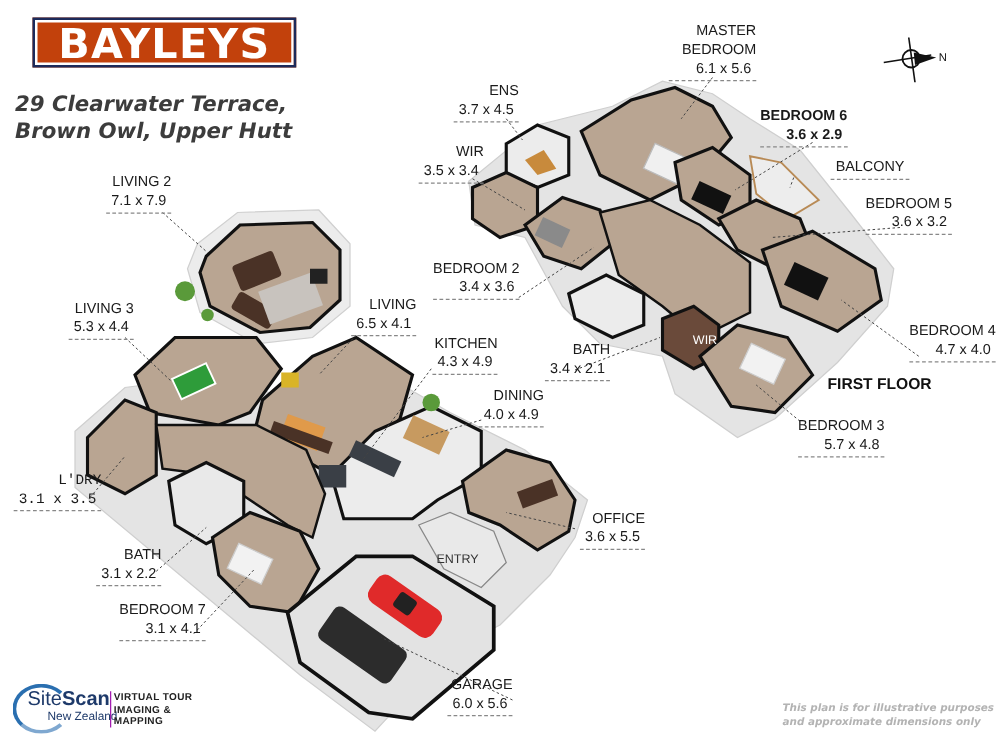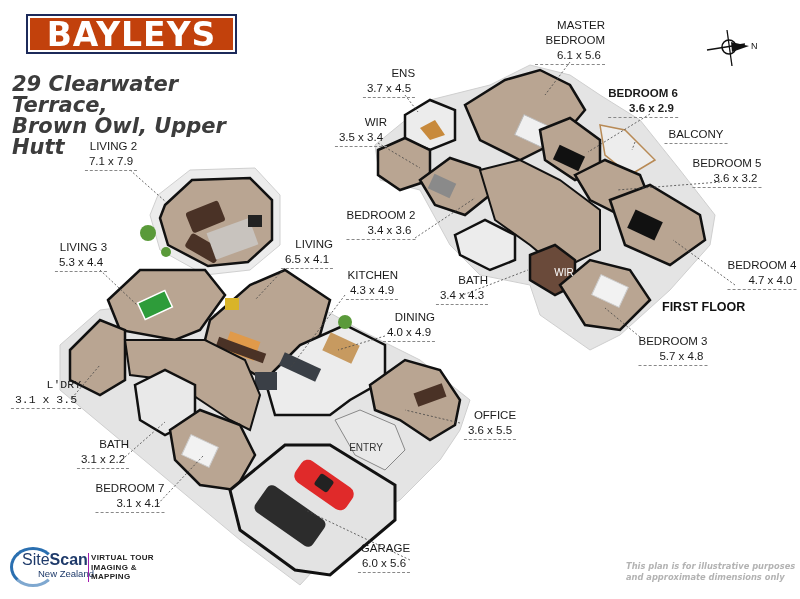--- a/index.html
+++ b/index.html
@@ -12,21 +12,21 @@
     box-shadow: inset 0 0 0 2px #ffffff;
     display: flex; align-items: center; justify-content: center; margin-left: 16px;
   }
   .brand-text {
     color: #ffffff; font-family: "DejaVu Sans", sans-serif; font-weight: bold;
     font-size: 33px; letter-spacing: 1px; line-height: 1;
   }
   .address {
     position: absolute; left: 12px; top: 74px; width: 260px;
     font-family: "DejaVu Sans", sans-serif; font-weight: bold; font-style: italic;
-    font-size: 21px; line-height: 21px; color: #3c3c3c;
+    font-size: 17px; line-height: 21px; color: #3c3c3c;
   }
 
   .plan-svg { position: absolute; left: 0; top: 0; width: 800px; height: 599px; }
 
   .room-label {
     position: absolute; text-align: right; font-size: 11.5px; line-height: 15px;
     color: #1a1a1a; white-space: nowrap; transform: translateX(-50%);
   }
   .room-label .dim { display: block; border-bottom: 1px dashed #888; padding: 0 4px 1px; }
 
@@ -205,21 +205,21 @@
 <div class="room-label" style="left:381px; top:208px;">
   <span style="display:block">BEDROOM 2</span>
   <span class="dim">3.4 x 3.6</span>
 </div>
 <div class="room-label" style="left:762px; top:258px;">
   <span style="display:block">BEDROOM 4</span>
   <span class="dim">4.7 x 4.0</span>
 </div>
 <div class="room-label" style="left:462px; top:273px;">
   <span style="display:block">BATH</span>
-  <span class="dim">3.4 x 4.3</span>
+  <span class="dim">3.4 x 2.1</span>
 </div>
 <div class="room-label" style="left:564px; top:265px; color:#fff; font-size:10px;">
   <span>WIR</span>
 </div>
 <div class="floor-title">FIRST FLOOR</div>
 <div class="room-label" style="left:673px; top:334px;">
   <span style="display:block">BEDROOM 3</span>
   <span class="dim">5.7 x 4.8</span>
 </div>
 

